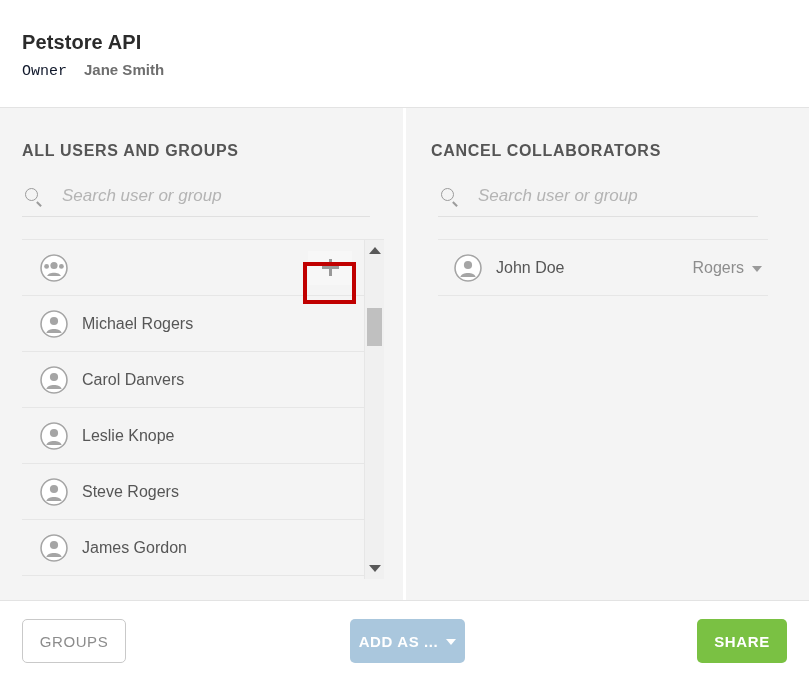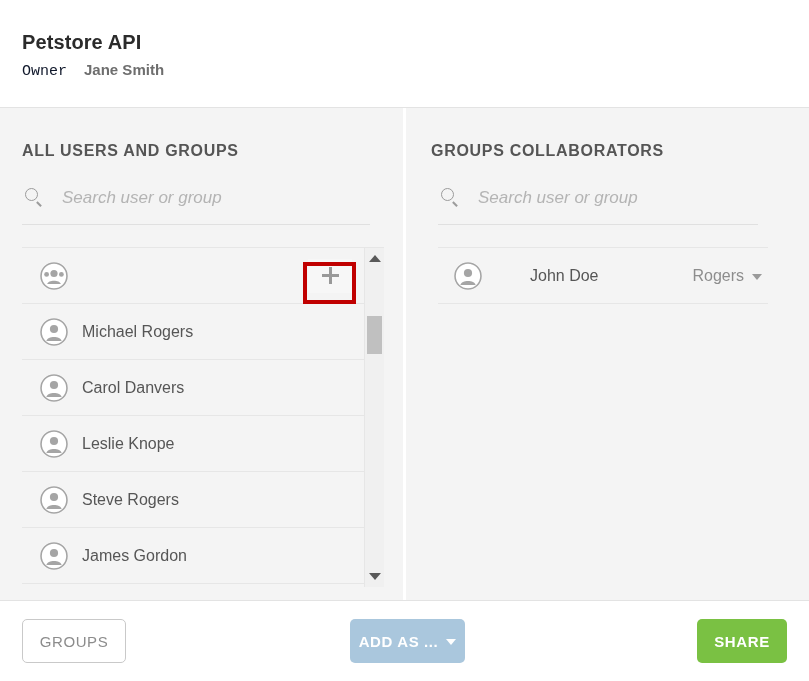--- a/index.html
+++ b/index.html
@@ -81,25 +81,25 @@
     color: #555555;
     padding: 34px 0 0 22px;
   }
   .panel-right .panel-title {
     padding-left: 25px;
   }
 
   
   .search-row {
     display: flex;
-    align-items: center;
+    align-items: flex-start;
     margin: 26px 0 0 22px;
     width: 348px;
     border-bottom: 1px solid #e0e0e0;
-    padding-bottom: 14px;
+    padding-bottom: 6px;
   }
   .panel-right .search-row {
     margin-left: 32px;
     width: 320px;
   }
   .search-icon {
     width: 24px;
     height: 24px;
     flex: 0 0 24px;
     margin-right: 16px;
@@ -164,21 +164,20 @@
     border-bottom: 1px solid #e6e6e6;
     position: relative;
   }
   .right-list {
     margin: 22px 0 0 32px;
     width: 330px;
     border-top: 1px solid #e6e6e6;
   }
   .right-list .row {
     border-bottom: 1px solid #e6e6e6;
-    gap: 34px;
   }
 
   .avatar {
     flex: 0 0 28px;
     width: 28px;
     height: 28px;
     margin: 0 14px 0 18px;
     border-radius: 50%;
     background: #ffffff;
     position: relative;
@@ -459,21 +458,21 @@
 
         <div class="scrollbar">
           <span class="sb-arrow up"></span>
           <span class="sb-thumb"></span>
           <span class="sb-arrow down"></span>
         </div>
       </div>
     </div>
 
     <div class="panel panel-right">
-      <div class="panel-title">GROUPS COLLABORATORS</div>
+      <div class="panel-title">CANCEL COLLABORATORS</div>
 
       <div class="search-row">
         <span class="search-icon">
           <span class="glass"></span>
             <span class="handle"></span>
         </span>
         <input class="search-input" type="text" placeholder="Search user or group" style="">
       </div>
 
       <div class="right-list">

